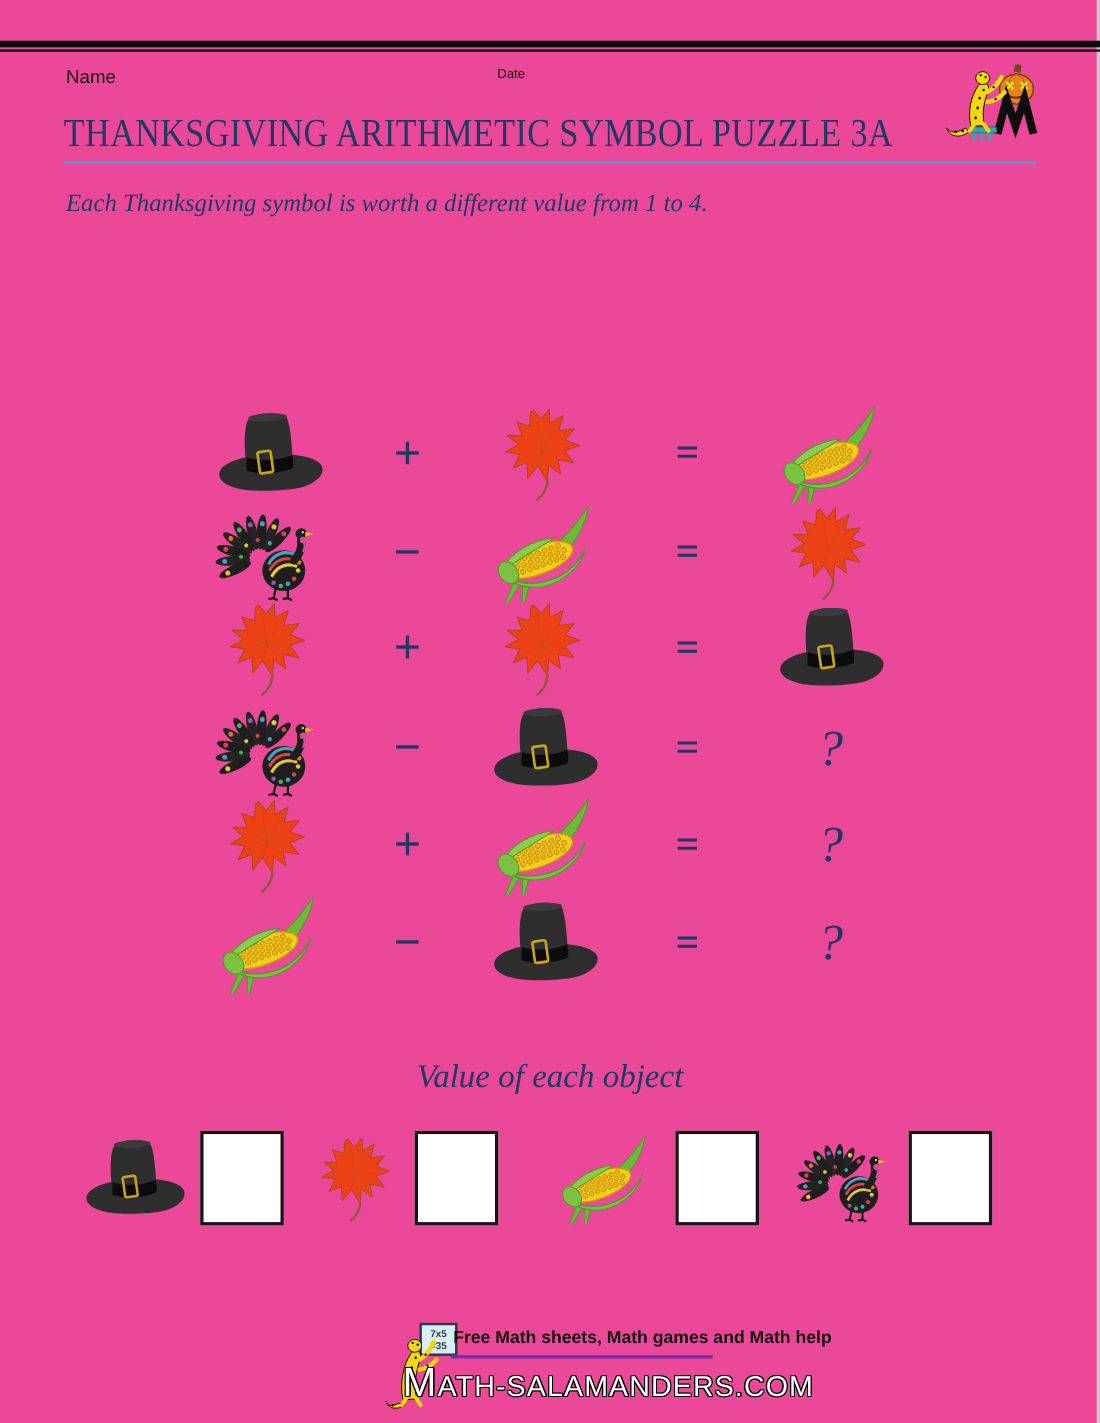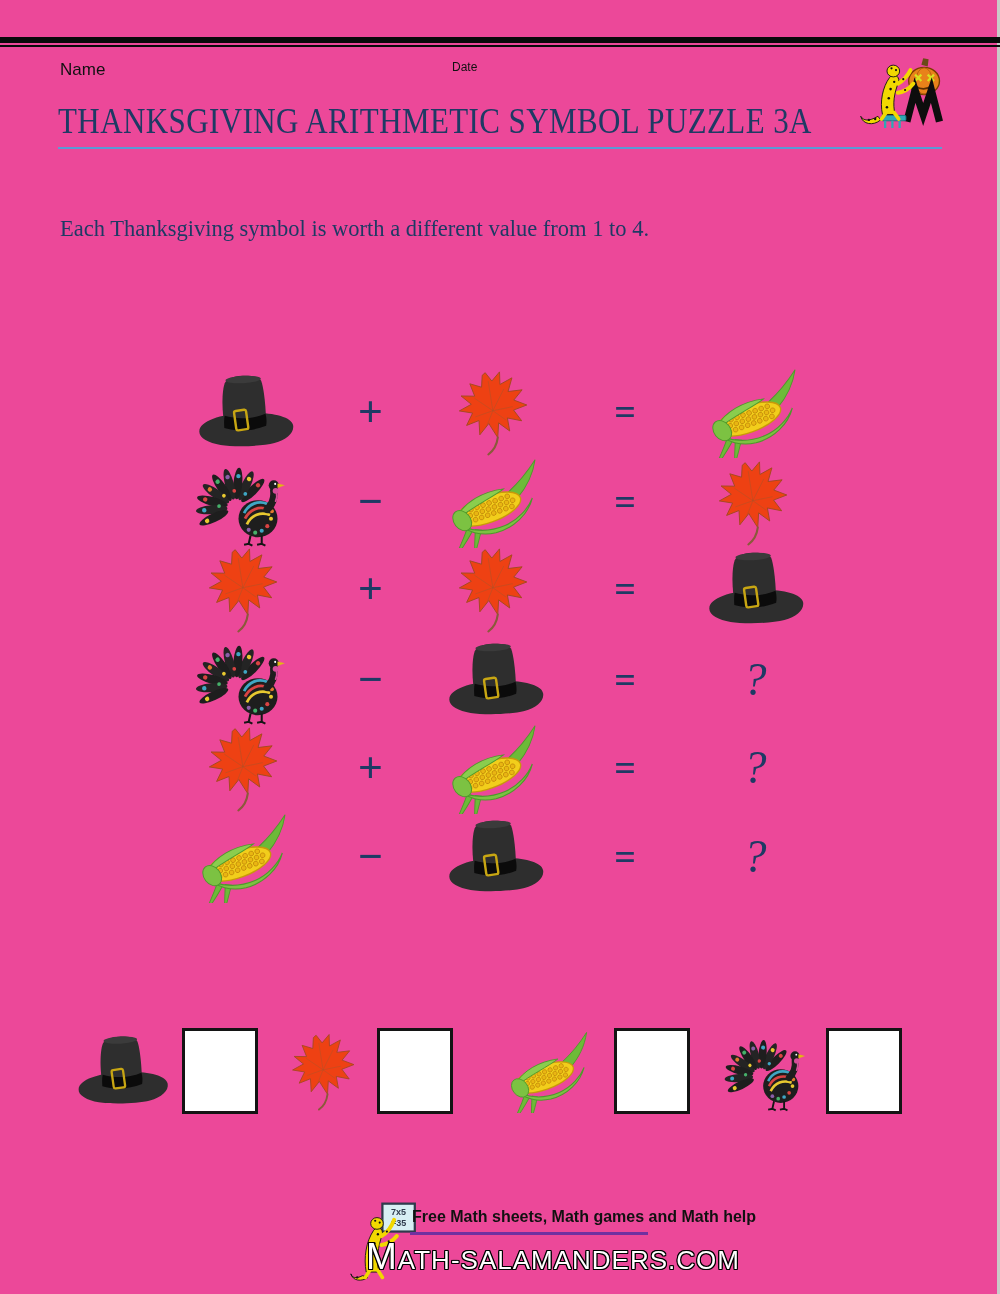--- a/index.html
+++ b/index.html
@@ -8,21 +8,21 @@
   .right-edge{position:absolute;right:0;top:0;width:3px;height:100%;background:#C9C9C9;}
   .topbar-thick{position:absolute;left:0;top:37px;width:100%;height:6px;background:#0A0A0A;}
   .topbar-thin{position:absolute;left:0;top:45px;width:100%;height:2px;background:#0A0A0A;}
   .name-label{position:absolute;left:60px;top:60px;font-size:17px;color:#111;}
   .date-label{position:absolute;left:410px;top:60px;font-size:12px;color:#111;margin-left:42px;}
   .page-title{position:absolute;left:58px;top:100px;font-family:"Liberation Serif",serif;
         font-size:36px;color:var(--navy);white-space:nowrap;transform:scaleX(.86);
         transform-origin:left center;letter-spacing:.5px;}
   .title-underline{position:absolute;left:58px;top:147px;width:884px;height:2px;background:var(--title_underline);}
   .instructions{position:absolute;left:60px;top:168px;width:800px;font-family:"Liberation Serif",serif;
-        font-size:22.5px;line-height:33px;color:var(--navy);margin-top:44px;}
+        font-style:italic;font-size:22.5px;line-height:33px;color:var(--navy);}
   .instructions p{margin:0 0 21px 0;}
   .logo{position:absolute;left:858px;top:56px;width:86px;height:78px;}
   
   #equations{position:absolute;left:170px;top:366px;width:660px;}
   .eq-row{display:grid;grid-template-columns:150px 100px 150px 110px 150px;height:89px;
         align-items:center;justify-items:center;}
   .icon{display:block;}
   .icon.pilgrim-hat{width:106px;height:80px;}
   .icon.maple-leaf{width:94px;height:88px;}
   .icon.corn{width:118px;height:92px;}
@@ -339,20 +339,21 @@
         <div class="cell">
           <svg class="icon pilgrim-hat">
             <use href="#sym-pilgrim-hat"></use>
           </svg>
         </div>
         <div class="cell"><span class="eqs">=</span></div>
         <div class="cell"><span class="qmark">?</span></div>
       </div>
     </div>
 
+  <div class="value-title">Value of each object</div>
   <div id="value-items">
       <div class="value-item">
         <svg class="icon pilgrim-hat">
           <use href="#sym-pilgrim-hat"></use>
         </svg>
         <div class="answer-box"></div>
       </div>
       <div class="value-item">
         <svg class="icon maple-leaf">
           <use href="#sym-maple-leaf"></use>

